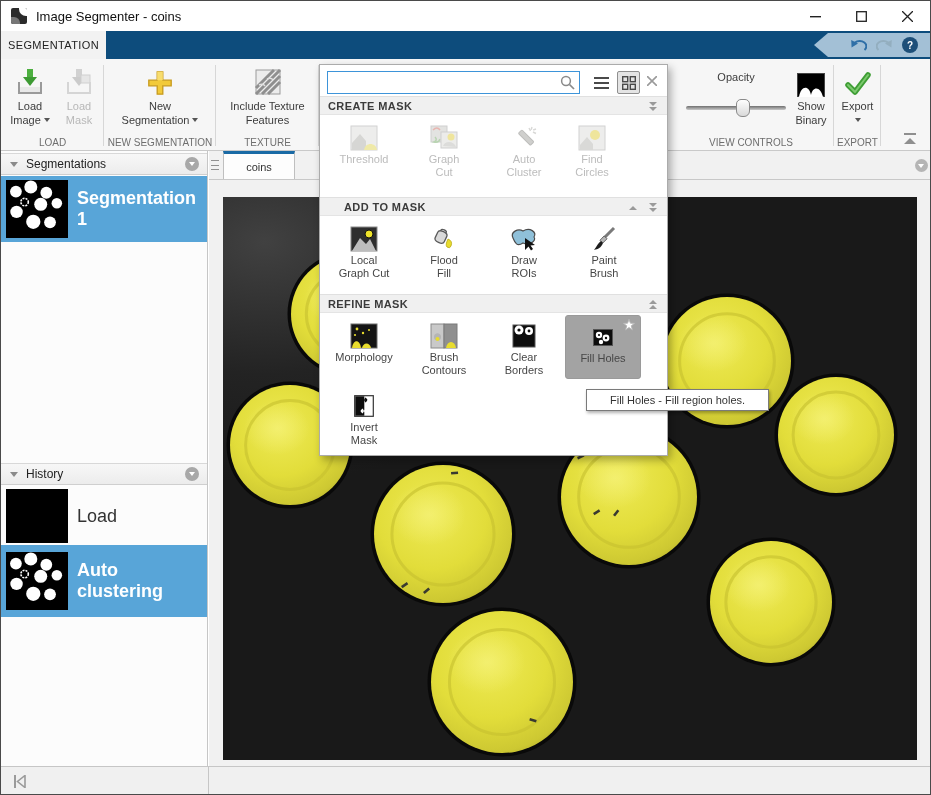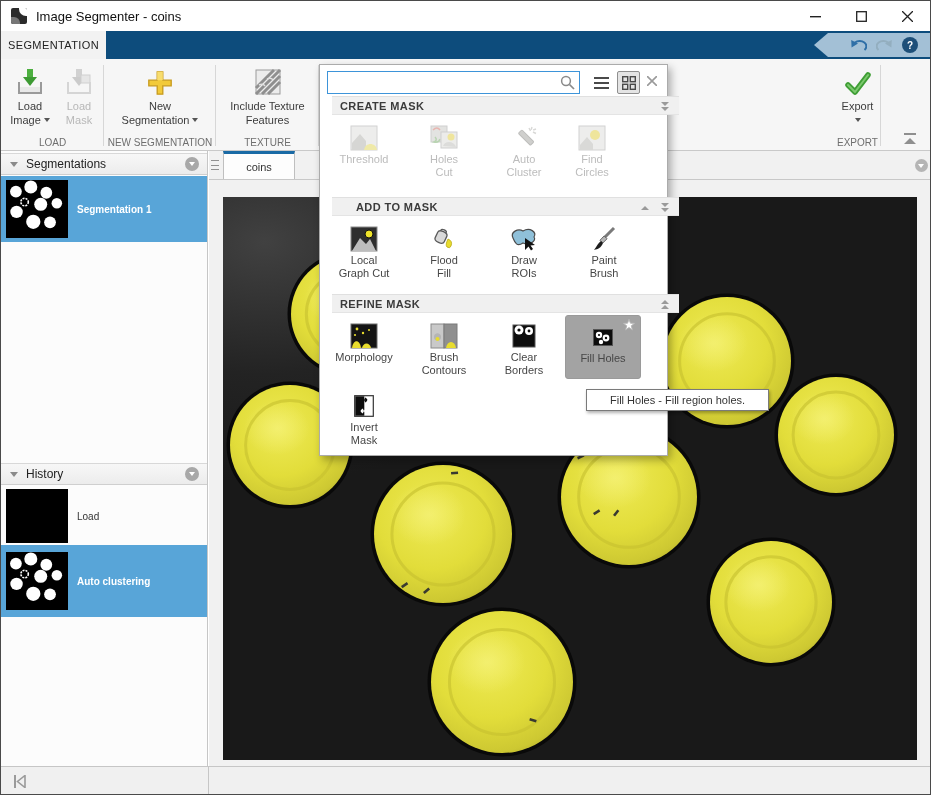--- a/index.html
+++ b/index.html
@@ -50,21 +50,21 @@
 
   
   .gallery{position:absolute;left:318px;top:63px;width:349px;height:392px;background:#fff;border:1px solid #ababab;
            box-shadow:3px 4px 8px rgba(0,0,0,.3);z-index:50;}
   .g-search{position:absolute;left:7px;top:6px;width:253px;height:23px;border:1px solid #3d94d9;background:#fff;}
   .g-search input{position:absolute;left:2px;top:1px;width:225px;height:19px;border:none;outline:none;font-size:11px;font-family:inherit;}
   .g-search .mag{position:absolute;right:4px;top:3px;}
   .g-viewbtn{position:absolute;top:6px;width:23px;height:23px;display:flex;align-items:center;justify-content:center;border:1px solid transparent;}
   .g-viewbtn.sel{border:1px solid #8f8f8f;background:#e4e4e4;border-radius:2px;}
   .g-close{position:absolute;top:8px;right:7px;width:16px;height:16px;display:flex;align-items:center;justify-content:center;}
-  .g-header{position:absolute;left:12px;width:100%;height:19px;background:#f0f0f0;border-top:1px solid #e0e0e0;border-bottom:1px solid #e4e4e4;
+  .g-header{position:absolute;left:0;width:100%;height:19px;background:#f0f0f0;border-top:1px solid #e0e0e0;border-bottom:1px solid #e4e4e4;
             font-size:11px;font-weight:bold;color:#3b3b3b;letter-spacing:.4px;line-height:19px;padding-left:8px;}
   .chev{position:absolute;top:5px;width:12px;height:10px;}
   .chev .t{position:absolute;left:2px;width:0;height:0;border-left:4.5px solid transparent;border-right:4.5px solid transparent;}
   .chev .d1{border-top:4px solid #9a9a9a;top:0;}
   .chev .d2{border-top:4px solid #9a9a9a;top:5px;}
   .chev .u1{border-bottom:4px solid #9a9a9a;top:0;}
   .chev .u2{border-bottom:4px solid #9a9a9a;top:5px;}
   .g-row{position:absolute;left:0;width:100%;}
   .g-item{position:absolute;top:0;width:78px;height:100%;text-align:center;}
   .g-item .g-ic{height:36px;display:flex;align-items:center;justify-content:center;padding-top:6px;}
@@ -79,21 +79,21 @@
   .left-panel{position:absolute;left:0;top:150px;width:207px;height:615px;background:#fcfcfc;border-right:1px solid #c6c6c6;}
   .p-header{position:absolute;left:0;width:100%;height:22px;background:linear-gradient(#f7f7f7,#ececec);
             border-top:1px solid #d8d8d8;border-bottom:1px solid #cfcfcf;display:flex;align-items:center;}
   .p-header .tri{width:0;height:0;border-left:4px solid transparent;border-right:4px solid transparent;border-top:5px solid #8a8a8a;margin:0 8px 0 9px;}
   .p-header .p-title{font-size:12px;color:#222;}
   .p-menu{margin-left:auto;margin-right:8px;width:14px;height:14px;border-radius:50%;background:#a8a8a8;position:relative;}
   .p-menu::after{content:"";position:absolute;left:3.5px;top:5px;width:0;height:0;border-left:3.5px solid transparent;border-right:3.5px solid transparent;border-top:4.5px solid #fff;}
   .p-item{position:absolute;left:0;width:100%;display:flex;align-items:center;}
   .p-item.selected{background:#58a5d8;}
   .p-item .thumb{margin-left:5px;background:#000;flex:none;}
-  .p-item .p-label{margin-left:9px;font-size:10px;color:#333;}
+  .p-item .p-label{margin-left:9px;font-size:18px;color:#333;}
   .p-item.selected .p-label{color:#fff;font-weight:bold;}
 
   
   .canvas-area{position:absolute;left:208px;top:150px;width:723px;height:615px;background:#f1f1f1;}
   .tabstrip-line{position:absolute;left:0;top:28px;width:100%;height:1px;background:#c8c8c8;}
   .grip{position:absolute;left:2px;top:7px;width:8px;height:14px;display:flex;flex-direction:column;justify-content:space-between;padding:2px 0;}
   .grip i{display:block;height:1px;background:#909090;}
   .doc-tab{position:absolute;left:14px;top:0;width:72px;height:29px;background:#fdfdfd;border:1px solid #bfbfbf;border-top:3px solid #1a6aa5;
            display:flex;align-items:center;justify-content:center;font-size:11px;color:#333;}
   .image-box{position:absolute;left:14px;top:46px;width:694px;height:563px;
@@ -208,20 +208,39 @@
             <path d="M6 18 q4 -2 6 1 M14 12 q4 -2 6 1" stroke="#e0e0e0" stroke-width="1.5" fill="none"></path>
           </svg>
         </div>
         <div><span>Include Texture</span><br>
              <span>Features</span></div>
       </div>
       <div class="sec-label">TEXTURE</div>
       <div class="tdiv" style="right:0;"></div>
     </div>
 
+    <div class="tsec" style="left:667px;width:166px;">
+      <div class="op-label">Opacity</div>
+      <div class="slider">
+        <div class="track"></div>
+        <div class="thumb" style="left: calc(57% - 7px);"></div>
+      </div>
+      <div class="tool-btn" style="left:122px;width:42px;">
+        <div class="t-icon">
+          <svg width="28" height="24" viewBox="0 0 28 24">
+            <rect x="0.5" y="0.5" width="27" height="23" fill="#000" stroke="#444"></rect>
+            <path d="M2 24 C4 12 12 12 14 22 C16 12 24 14 26 24 Z" fill="#fff"></path>
+          </svg>
+        </div>
+        <div><span>Show</span><br>
+             <span>Binary</span></div>
+      </div>
+      <div class="sec-label">VIEW CONTROLS</div>
+      <div class="tdiv" style="right:0;"></div>
+    </div>
 
     <div class="tsec" style="left:833px;width:47px;">
       <div class="tool-btn" style="left:2px;width:43px;">
         <div class="t-icon">
           <svg width="28" height="26" viewBox="0 0 28 26">
             <path d="M4 14 L11 21 L24 4" fill="none" stroke="#3f9e35" stroke-width="5.5" stroke-linecap="round" stroke-linejoin="round"></path>
             <path d="M4 14 L11 21 L24 4" fill="none" stroke="#7cc96e" stroke-width="2" stroke-linecap="round" stroke-linejoin="round"></path>
           </svg>
         </div>
         <div><span>Export</span><br>
@@ -427,21 +446,21 @@
         <div class="g-ic">
           <svg width="28" height="26" viewBox="0 0 28 26">
               <rect x="1" y="1" width="16" height="16" fill="#e3e3e1" stroke="#cfcfcf"></rect>
               <path d="M3 5 q4 -4 7 0" stroke="#e7b5b0" fill="none" stroke-width="1.5"></path>
               <path d="M5 12 q3 3 -1 5 q5 1 6 -3" stroke="#b9d4b2" fill="none" stroke-width="1.5"></path>
               <rect x="11" y="7" width="16" height="16" fill="#ececea" stroke="#cfcfcf"></rect>
               <circle cx="21" cy="12" r="3.5" fill="#efe59c"></circle>
               <path d="M13 21 C15 15 24 16 26 22 Z" fill="#dcdcda"></path>
             </svg>
         </div>
-        <div class="g-lbl"><span>Holes</span><br><span>Cut</span></div>
+        <div class="g-lbl"><span>Graph</span><br><span>Cut</span></div>
       </div>
       <div class="g-item disabled" style="left:165px;">
         <div class="g-ic">
           <svg width="28" height="26" viewBox="0 0 28 26">
               <rect x="6" y="9" width="17" height="5" rx="1" transform="rotate(45 14 14)" fill="#cfcfcd" stroke="#bdbdbb"></rect>
               <path d="M19 3 l1.5 3 M23 7 l3 1.5 M22 2 l-0.8 2.8 M26 4 l-2.8 1" stroke="#d8d8d6" stroke-width="1.4" fill="none"></path>
             </svg>
         </div>
         <div class="g-lbl"><span>Auto</span><br><span>Cluster</span></div>
       </div>

